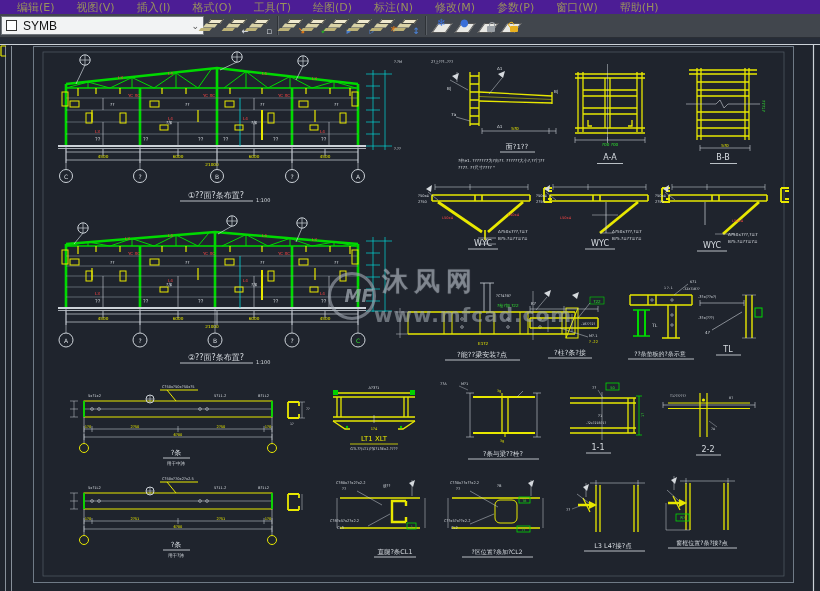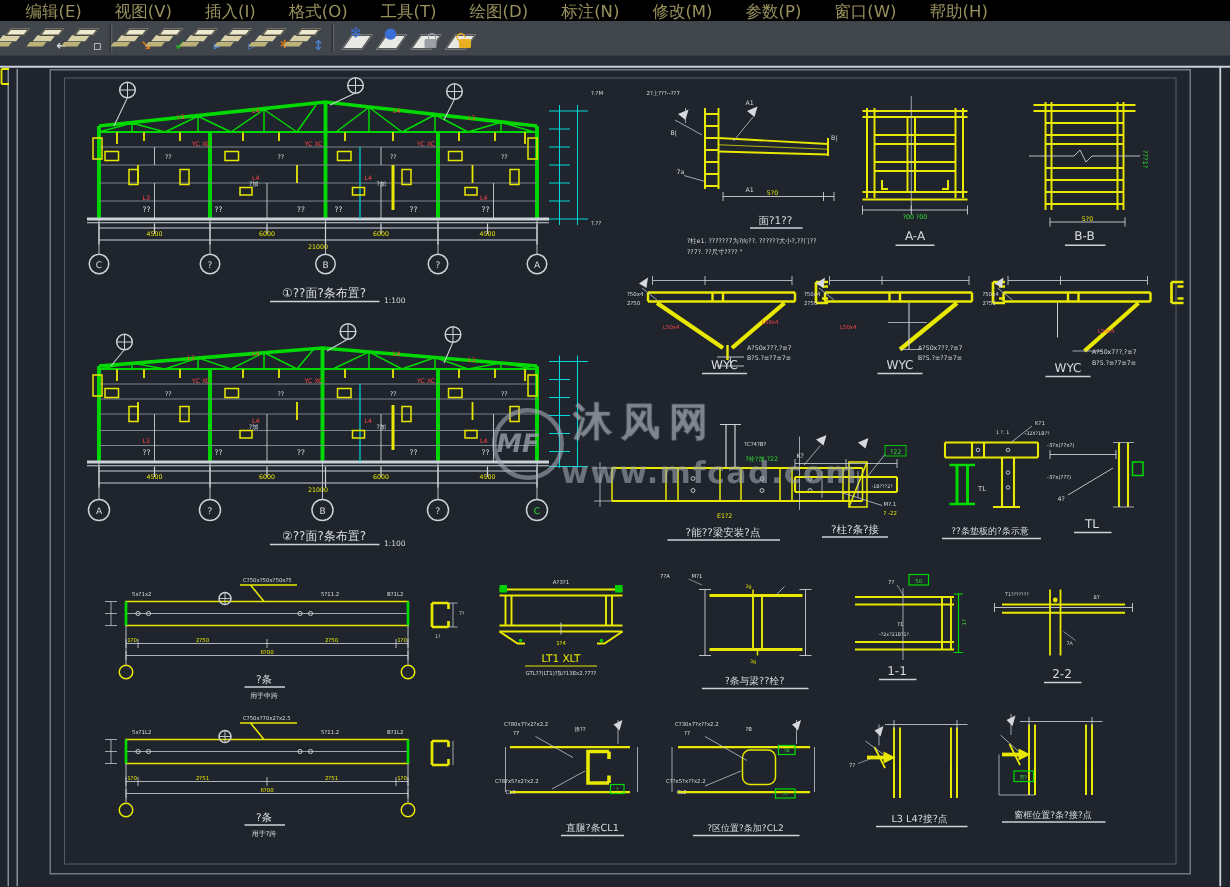--- a/index.html
+++ b/index.html
@@ -1,18 +1,18 @@
 <!DOCTYPE html>
 <html><head>
 <meta charset="utf-8">
 <style>
   html,body{margin:0;padding:0;width:820px;height:591px;overflow:hidden;background:#1d222a;
     font-family:"DejaVu Sans",sans-serif;}
   
-  .menubar{position:absolute;left:0;top:0;width:820px;height:14px;background:#000000;
+  .menubar{position:absolute;left:0;top:0;width:820px;height:14px;background:#4c1d95;
     display:flex;align-items:center;padding-left:6px;box-sizing:border-box;}
   .menuitem{font-size:11px;line-height:13px;color:#97915c;padding:0 11px;white-space:nowrap;cursor:default;}
   
   .toolbar{position:absolute;left:0;top:14px;width:820px;height:24px;background:#41464d;
     border-bottom:1px solid #2a2e35;display:flex;align-items:center;box-sizing:border-box;}
   .combo{display:flex;align-items:center;width:203px;height:19px;background:#f2f3f4;
     border:1px solid #71767c;margin-left:1px;padding:0 4px;gap:6px;box-sizing:border-box;}
   .swatch{width:9px;height:9px;background:#fff;border:1px solid #333;flex:none;}
   .combo .val{font-size:12px;color:#111;font-family:"Liberation Sans",sans-serif;}
   .chev{margin-left:auto;color:#555;font-size:9px;}
@@ -35,21 +35,21 @@
   svg text{font-family:"DejaVu Sans",sans-serif;}
   .sg{stroke:#00d900;fill:none}.sy{stroke:#e8e800;fill:none}.sw{stroke:#ccd2d8;fill:none}
   .sc{stroke:#00d9d9;fill:none}.sh{stroke:#87909a;fill:none}
   .ry{fill:none;stroke:#e8e800;stroke-width:1}
   .tw{fill:#d8dde2}.ty{fill:#e8e800}.tr{fill:#ff4545}.tg{fill:#30e030}
   .f3{font-size:3.2px}.f35{font-size:3.6px}.f4{font-size:4.2px}.f45{font-size:4.6px}.f5{font-size:5px}
   .f6{font-size:6px}.f65{font-size:6.5px}.f7{font-size:7px}.f8{font-size:8px}
   
   .watermark{position:absolute;left:328px;top:228px;width:250px;height:60px;pointer-events:none;}
   .wm-circle{position:absolute;left:0;top:6px;width:42px;height:42px;border:3px solid rgba(165,172,182,.6);
-    border-radius:50%;display:flex;align-items:center;justify-content:flex-start;}
+    border-radius:50%;display:flex;align-items:center;justify-content:flex-end;}
   .wm-mf{font-style:italic;font-weight:900;font-size:17px;color:rgba(165,172,182,.72);}
   .wm-name{position:absolute;left:54px;top:-2px;font-size:26px;font-weight:700;letter-spacing:6px;
     color:rgba(150,158,168,.40);text-shadow:0 0 1px rgba(200,206,214,.5);}
   .wm-url{position:absolute;left:46px;top:37px;font-size:20px;font-weight:700;letter-spacing:1px;
     color:rgba(162,170,180,.58);}
 </style>
 </head>
 <body>
 
 <div class="menubar">
@@ -60,20 +60,25 @@
   <span class="menuitem">工具(T)</span>
   <span class="menuitem">绘图(D)</span>
   <span class="menuitem">标注(N)</span>
   <span class="menuitem">修改(M)</span>
   <span class="menuitem">参数(P)</span>
   <span class="menuitem">窗口(W)</span>
   <span class="menuitem">帮助(H)</span>
 </div>
 
 <div class="toolbar">
+  <div class="combo">
+    <span class="swatch"></span>
+    <span class="val">SYMB</span>
+    <span class="chev">⌄</span>
+  </div>
   <div class="tbicon stack"></div>
   <div class="tbicon stack">
       <span class="badge" style="color:#cfd3d8">↩</span>
     </div>
   <div class="tbicon stack">
       <span class="badge" style="color:#cfd3d8">▫</span>
     </div>
   <div class="tbsep"></div>
   <div class="tbicon stack">
       <span class="badge" style="color:#e07818">↘</span>

